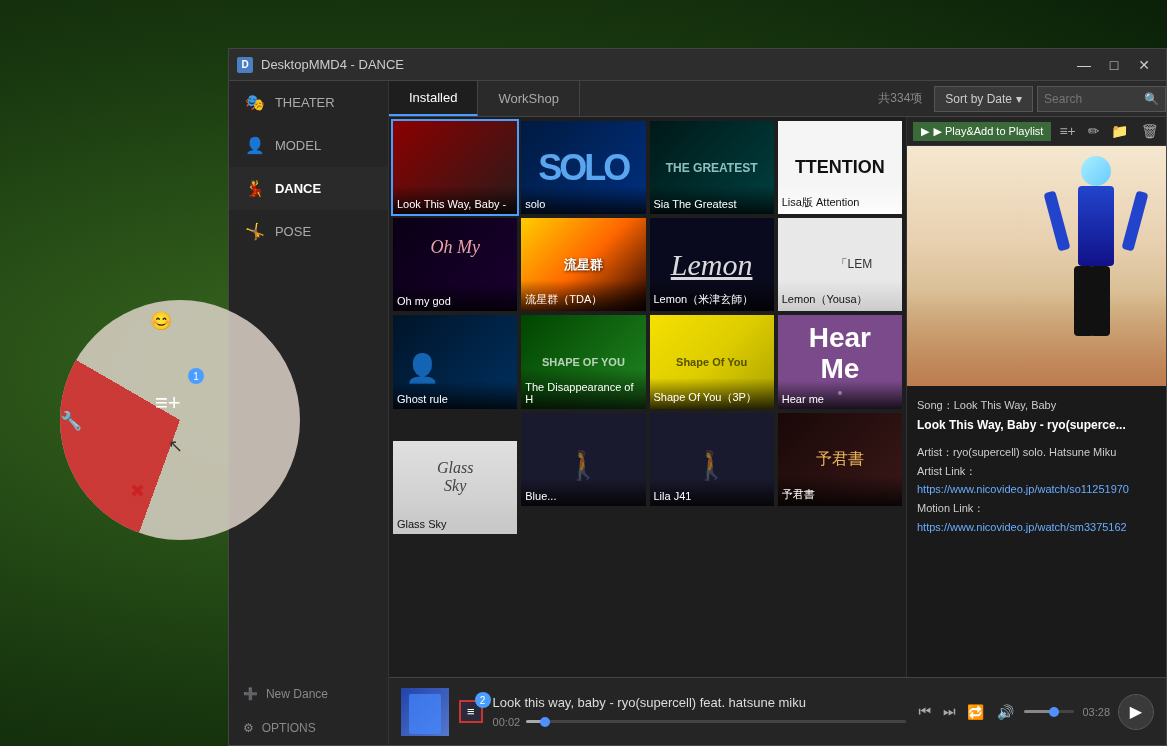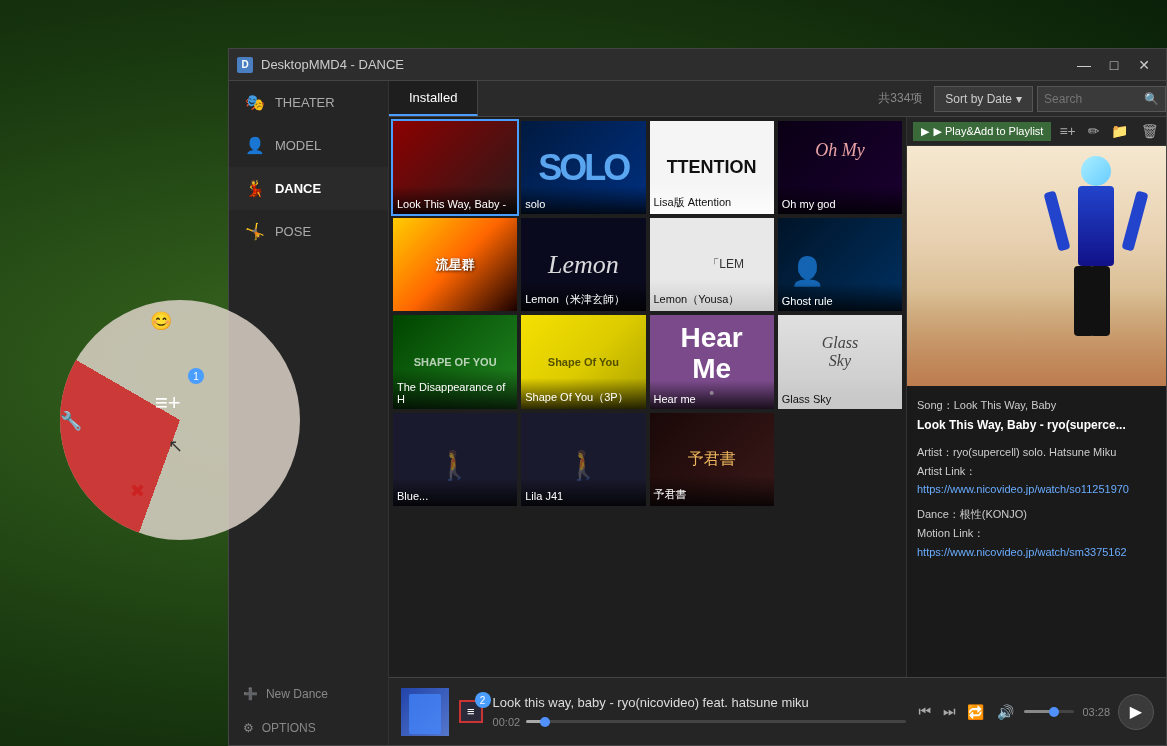--- a/index.html
+++ b/index.html
@@ -559,20 +559,21 @@
           <span>⚙</span>
           <span>OPTIONS</span>
         </div>
       </div>
     </div>
 
     <div class="content-area">
 
       <div class="tab-bar">
         <div class="tab active">Installed</div>
+        <div class="tab">WorkShop</div>
         <div class="tab-spacer"></div>
         <span class="tab-count">共334项</span>
         <div class="sort-search">
           <button class="sort-btn">
             <span>Sort by Date</span>
             <span>▾</span>
           </button>
           <div class="search-box">
             <input class="search-input" placeholder="Search" style="">
             <span style="color:#888;font-size:12px;">🔍</span>
@@ -588,39 +589,46 @@
             <div class="dance-item selected thumb-1">
               <div style="position:absolute;top:0;left:0;right:0;bottom:0;background:linear-gradient(135deg,#8B0000 0%,#2a1a1a 100%);"></div>
               <div class="dance-item-label">Look This Way, Baby -</div>
             </div>
             <div class="dance-item thumb-solo">
               <div class="thumb-solo" style="position:absolute;top:0;left:0;right:0;bottom:0;display:flex;align-items:center;justify-content:center;flex-direction:column;">
                 <span class="thumb-solo-text" style="color:rgba(100,180,255,0.9);font-size:36px;font-weight:900;letter-spacing:-3px;">SOLO</span>
               </div>
               <div class="dance-item-label">solo</div>
             </div>
+            <div class="dance-item" style="background:linear-gradient(135deg,#001818 0%,#004040 100%);">
+              <div style="position:absolute;top:0;left:0;right:0;bottom:0;display:flex;align-items:center;justify-content:center;">
+                <span style="color:rgba(200,255,255,0.7);font-size:12px;text-align:center;font-weight:bold;">THE GREATEST</span>
+              </div>
+              <div class="dance-item-label">Sia The Greatest</div>
+            </div>
             <div class="dance-item" style="background:#f5f5f5;">
               <div style="position:absolute;top:0;left:0;right:0;bottom:0;display:flex;align-items:center;justify-content:center;">
                 <span style="color:#111;font-size:18px;font-weight:bold;">TTENTION</span>
               </div>
               <div class="dance-item-label" style="color:#111;background:linear-gradient(transparent,rgba(255,255,255,0.8));">Lisa版 Attention</div>
             </div>
 
             <div class="dance-item" style="background:linear-gradient(135deg,#0a0015 0%,#1a0030 100%);">
               <div style="position:absolute;top:20%;left:50%;transform:translateX(-50%);color:rgba(255,180,180,0.9);font-family:serif;font-style:italic;font-size:18px;white-space:nowrap;">Oh My</div>
               <div class="dance-item-label">Oh my god</div>
             </div>
             <div class="dance-item" style="background:linear-gradient(135deg,#ffcc00 0%,#ff6600 50%,#1a0000 100%);">
               <div style="position:absolute;top:0;left:0;right:0;bottom:0;display:flex;align-items:center;justify-content:center;">
                 <span style="color:white;font-size:13px;font-weight:bold;text-shadow:1px 1px 3px rgba(0,0,0,0.8);">流星群</span>
               </div>
+              <div class="dance-item-label">流星群（TDA）</div>
             </div>
             <div class="dance-item" style="background:#0a0a1e;">
               <div style="position:absolute;top:0;left:0;right:0;bottom:0;display:flex;align-items:center;justify-content:center;">
-                <span style="color:rgba(255,255,255,0.85);font-family:serif;font-style:italic;font-size:26px;">Lemon</span>
+                <span style="color:rgba(255,255,255,0.85);font-family:serif;font-style:italic;font-size:30px;text-decoration:underline;">Lemon</span>
               </div>
               <div class="dance-item-label">Lemon（米津玄師）</div>
             </div>
             <div class="dance-item" style="background:#e8e8e8;">
               <div style="position:absolute;top:0;left:0;right:0;bottom:0;display:flex;align-items:center;justify-content:center;">
                 <span style="color:#333;font-size:12px;text-align:center;margin-left:28px;">「LEM</span>
               </div>
               <div class="dance-item-label" style="color:#111;background:linear-gradient(transparent,rgba(200,200,200,0.9));">Lemon（Yousa）</div>
             </div>
 
@@ -641,21 +649,21 @@
               <div class="dance-item-label">Shape Of You（3P）</div>
             </div>
             <div class="dance-item" style="background:#7a4a8a;">
               <div style="position:absolute;top:50%;left:50%;transform:translate(-50%,-50%);text-align:center;">
                 <div style="color:white;font-size:28px;font-weight:bold;line-height:1.1;">Hear<br>Me</div>
                 <div style="color:rgba(255,255,255,0.7);font-size:14px;">•</div>
               </div>
               <div class="dance-item-label">Hear me</div>
             </div>
 
-            <div class="dance-item" style="background:linear-gradient(180deg,#e0e0e0 0%,#c8c8c8 100%);">
+            <div class="dance-item" style="background:linear-gradient(180deg,#e0e0e0 0%,#c8c8c8 100%);margin-top:28px;">
               <div style="position:absolute;top:20%;left:50%;transform:translateX(-50%);text-align:center;">
                 <div style="color:#444;font-size:16px;font-style:italic;font-family:serif;">Glass</div>
                 <div style="color:#444;font-size:16px;font-style:italic;font-family:serif;">Sky</div>
               </div>
               <div class="dance-item-label" style="color:#111;background:linear-gradient(transparent,rgba(200,200,200,0.9));">Glass Sky</div>
             </div>
             <div class="dance-item" style="background:#1a1a2e;">
               <div style="position:absolute;bottom:25%;left:50%;transform:translateX(-50%);color:rgba(255,255,255,0.5);font-size:28px;">🚶</div>
               <div class="dance-item-label">Blue...</div>
             </div>
@@ -712,23 +720,20 @@
             <div>
               <span>Song：</span><span>Look This Way, Baby</span>
             </div>
             <div style="color:white;font-weight:bold;margin-bottom:8px;font-size:12px;">Look This Way, Baby - ryo(superce...</div>
             <div>
               <span>Artist：</span><span>ryo(supercell) solo. Hatsune Miku</span>
             </div>
             <div>
               <span>Artist Link：</span><a>https://www.nicovideo.jp/watch/so11251970</a>
             </div>
-            <div style="margin-top:6px;">
-              <span>Dance：</span><span>根性(KONJO)</span>
-            </div>
             <div>
               <span>Motion Link：</span><a>https://www.nicovideo.jp/watch/sm3375162</a>
             </div>
           </div>
         </div>
       </div>
 
       <div class="player-bar">
         <div class="player-thumb">
           <div style="width:100%;height:100%;background:linear-gradient(135deg,#2244aa 0%,#5577cc 100%);display:flex;align-items:flex-end;justify-content:center;">
@@ -737,21 +742,21 @@
         </div>
 
         <div style="position:relative;flex-shrink:0;">
           <button class="playlist-queue-btn">
             <span>≡</span>
           </button>
           <div class="queue-badge">2</div>
         </div>
 
         <div class="player-info">
-          <div class="player-title">Look this way, baby - ryo(nicovideo) feat. hatsune miku</div>
+          <div class="player-title">Look this way, baby - ryo(supercell) feat. hatsune miku</div>
           <div class="player-progress">
             <span class="player-time">00:02</span>
             <div class="progress-bar-bg">
               <div class="progress-bar-fill" style="width: 5%;"></div>
               <div class="progress-dot" style="left: 5%;"></div>
             </div>
           </div>
         </div>
 
         <div class="player-controls">

